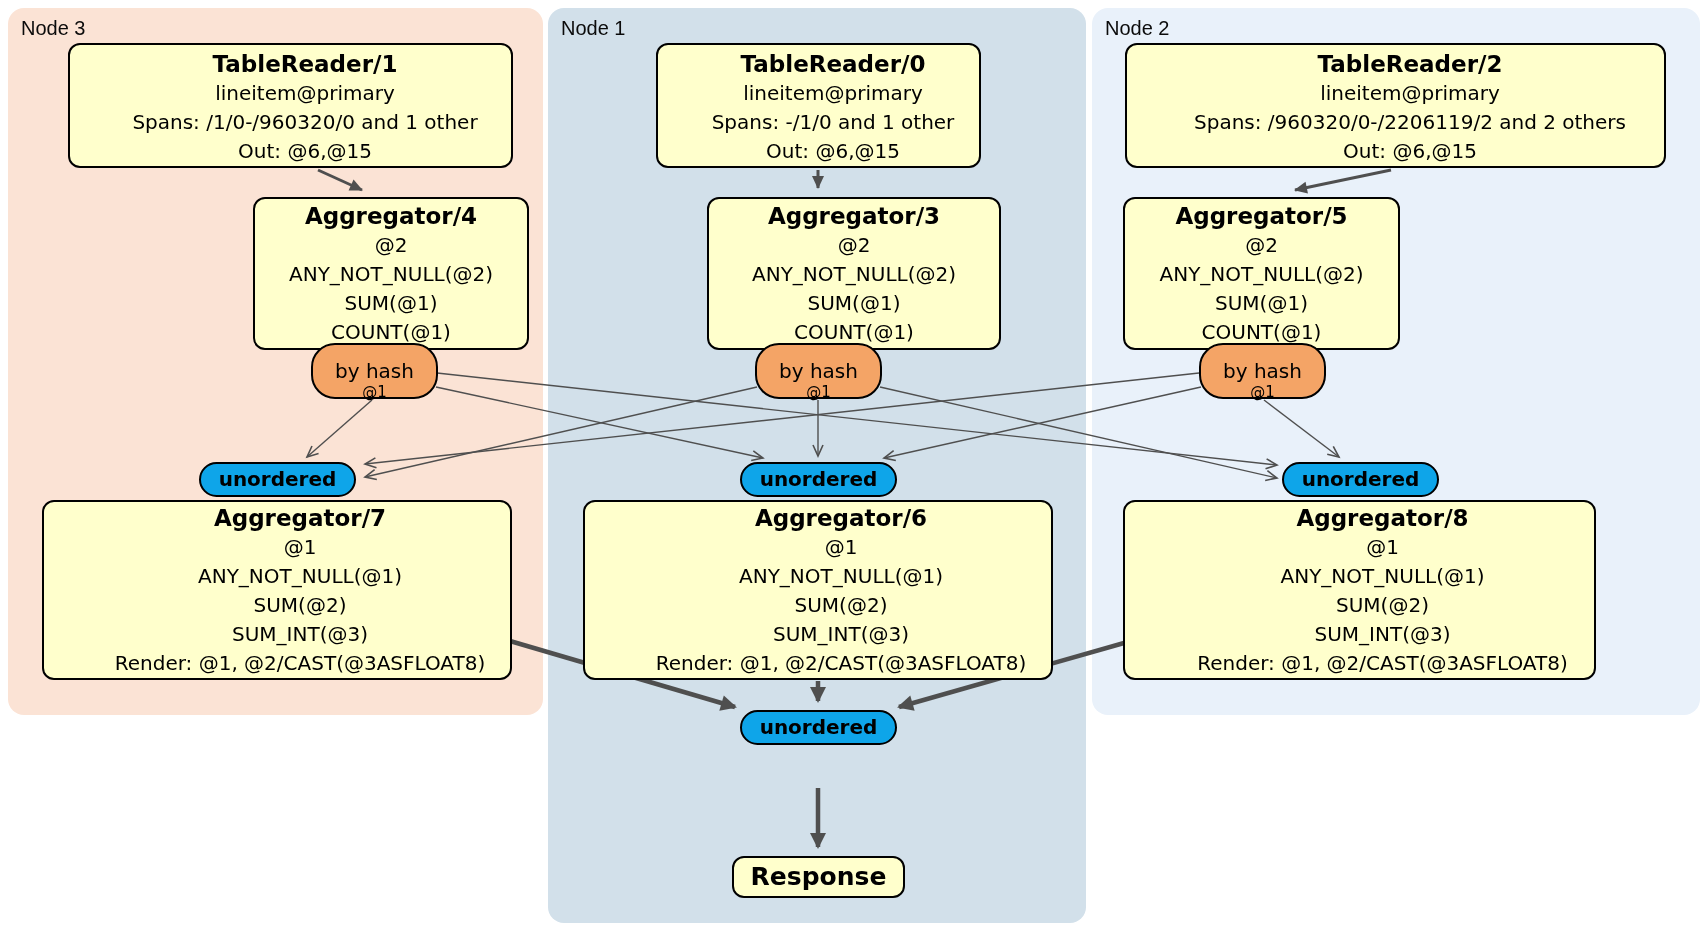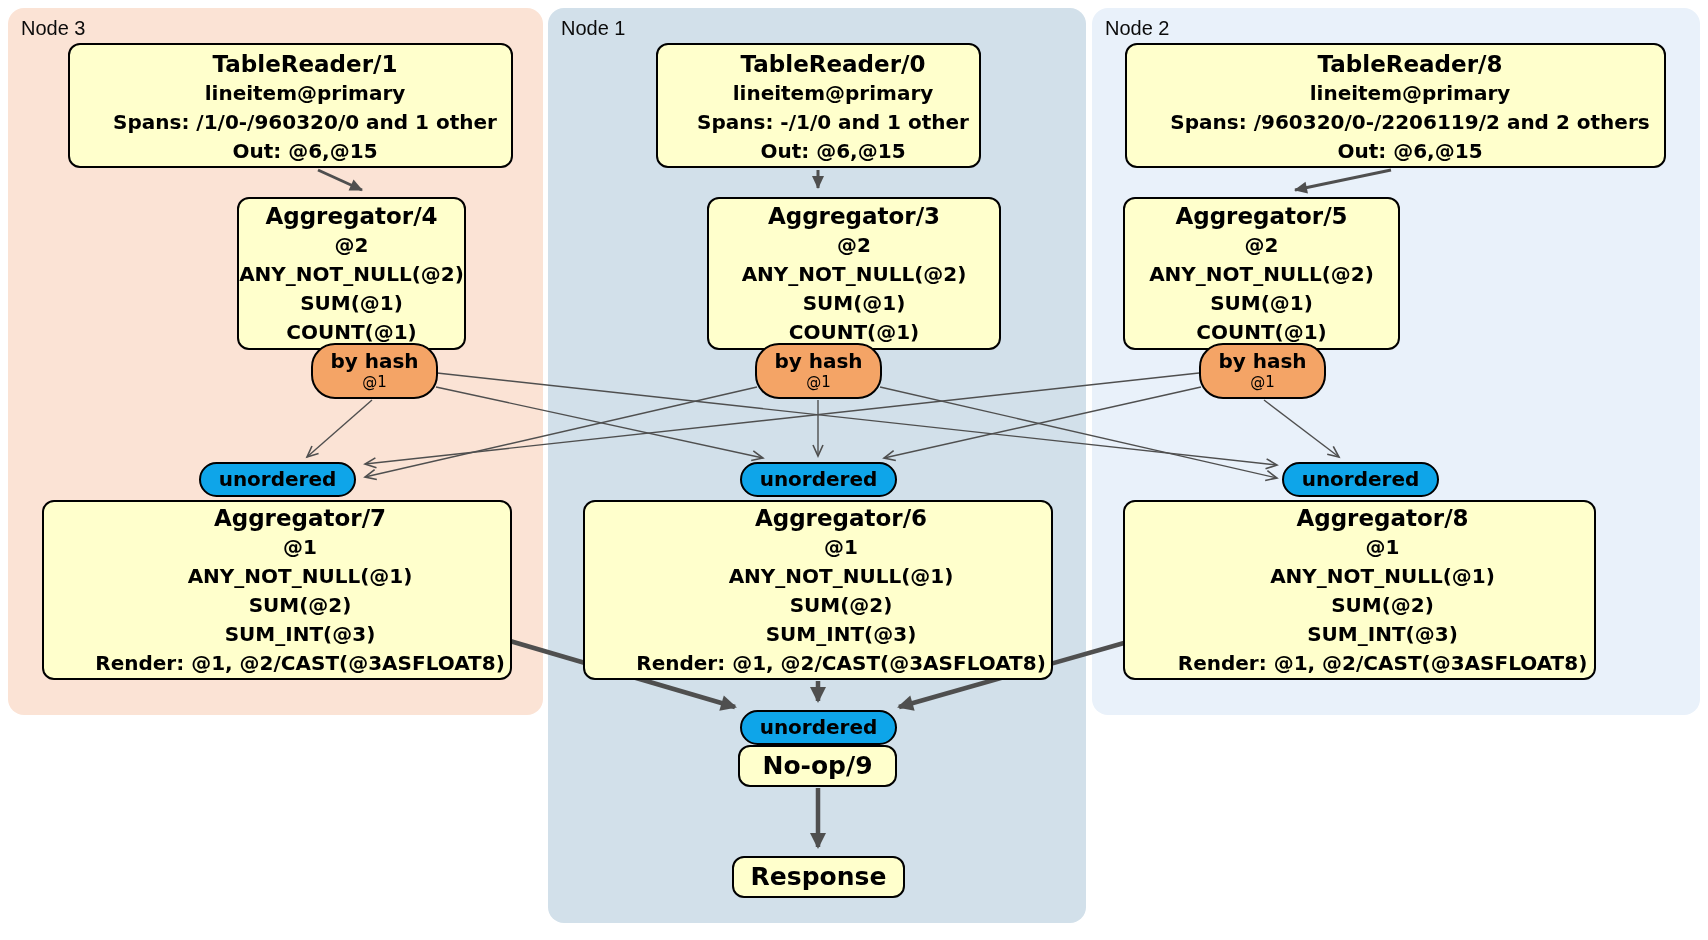--- a/index.html
+++ b/index.html
@@ -8,31 +8,31 @@
   .group{position:absolute;border-radius:16px;}
   .group-label{position:absolute;left:13px;top:9px;font-size:20px;
                font-family:"Liberation Sans",sans-serif;color:#0b0b0b;}
   #group-node3{left:8px;top:8px;width:535px;height:707px;background:#fbe3d5;}
   #group-node1{left:548px;top:8px;width:538px;height:915px;background:#d2e0ea;}
   #group-node2{left:1092px;top:8px;width:608px;height:707px;background:#e9f1fa;}
   #edges{position:absolute;left:0;top:0;z-index:2;}
   .pbox{position:absolute;z-index:3;background:#ffffcc;border:2px solid #000;
         border-radius:12px;text-align:center;box-sizing:border-box;}
   .ptitle{font-weight:bold;font-size:23px;}
-  .pline{font-size:20px;font-weight:bold;}
+  .pline{font-size:20px;}
   .rows4 .ptitle,.rows4 .pline{line-height:29px;}
   .rows4{padding-top:5px;padding-left:29px;}
   .rows5 .ptitle,.rows5 .pline{line-height:29px;}
   .rows5{padding-top:3px;}
   .rows6 .ptitle,.rows6 .pline{line-height:29px;padding-left:46px;}
   .rows6{padding-top:2px;}
   .single .ptitle{font-size:25px;line-height:38px;}
   .router{position:absolute;z-index:4;width:127px;height:56px;background:#f4a466;
           border:2px solid #000;border-radius:24px;text-align:center;box-sizing:border-box;}
-  .router-label{font-weight:bold;font-size:20px;line-height:26px;margin-top:3px;}
+  .router-label{font-weight:normal;font-size:20px;line-height:26px;margin-top:13px;}
   .router-detail{font-size:15px;line-height:16px;}
   .sync{position:absolute;z-index:4;width:157px;height:35px;background:#0ea5e9;
         border:2px solid #000;border-radius:18px;text-align:center;box-sizing:border-box;
         font-weight:bold;font-size:20px;line-height:31px;}
 </style>
 </head>
 <body>
 
 <div id="canvas">
 
@@ -88,27 +88,27 @@
     <div class="pline">Spans: /1/0-/960320/0 and 1 other</div>
     <div class="pline">Out: @6,@15</div>
   </div>
   <div class="pbox rows4" style="left:656px;top:43px;width:325px;height:125px;">
     <div class="ptitle">TableReader/0</div>
     <div class="pline">lineitem@primary</div>
     <div class="pline">Spans: -/1/0 and 1 other</div>
     <div class="pline">Out: @6,@15</div>
   </div>
   <div class="pbox rows4" style="left:1125px;top:43px;width:541px;height:125px;">
-    <div class="ptitle">TableReader/8</div>
+    <div class="ptitle">TableReader/2</div>
     <div class="pline">lineitem@primary</div>
     <div class="pline">Spans: /960320/0-/2206119/2 and 2 others</div>
     <div class="pline">Out: @6,@15</div>
   </div>
 
-  <div class="pbox rows5" style="left:237px;top:197px;width:229px;height:153px;">
+  <div class="pbox rows5" style="left:253px;top:197px;width:276px;height:153px;">
     <div class="ptitle">Aggregator/4</div>
     <div class="pline">@2</div>
     <div class="pline">ANY_NOT_NULL(@2)</div>
     <div class="pline">SUM(@1)</div>
     <div class="pline">COUNT(@1)</div>
   </div>
   <div class="pbox rows5" style="left:680px;top:197px;width:294px;height:153px;margin-left:27px;">
     <div class="ptitle">Aggregator/3</div>
     <div class="pline">@2</div>
     <div class="pline">ANY_NOT_NULL(@2)</div>
@@ -159,20 +159,17 @@
   <div class="pbox rows6" style="left:1123px;top:500px;width:473px;height:180px;">
     <div class="ptitle">Aggregator/8</div>
     <div class="pline">@1</div>
     <div class="pline">ANY_NOT_NULL(@1)</div>
     <div class="pline">SUM(@2)</div>
     <div class="pline">SUM_INT(@3)</div>
     <div class="pline">Render: @1, @2/CAST(@3ASFLOAT8)</div>
   </div>
 
   <div class="sync" style="left:740px;top:710px;">unordered</div>
-  <div class="pbox single" style="left:738px;top:745px;width:159px;height:42px;">
-    <div class="ptitle">No-op/9</div>
-  </div>
   <div class="pbox single" style="left:732px;top:856px;width:173px;height:42px;">
     <div class="ptitle">Response</div>
   </div>
 
 </div>
 
 </body></html>

